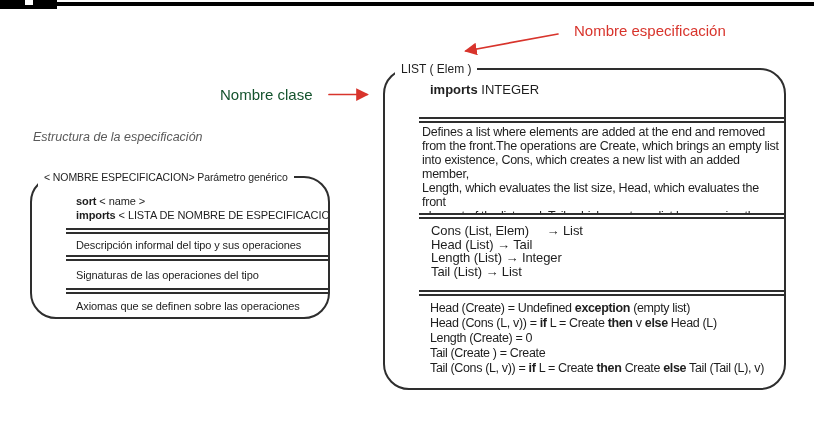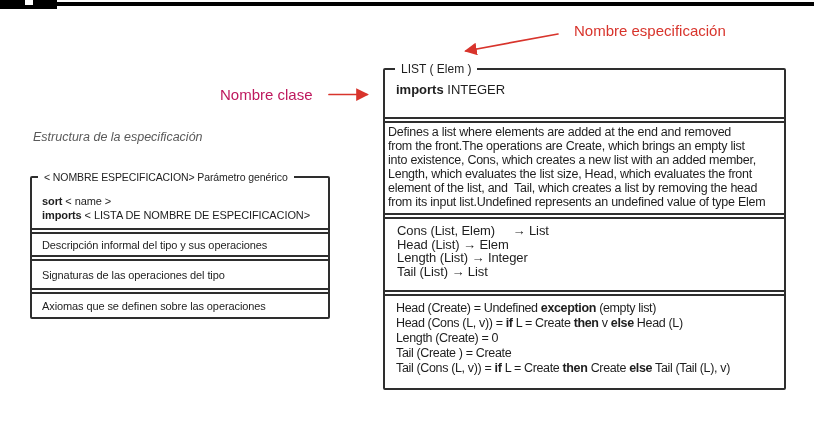--- a/index.html
+++ b/index.html
@@ -15,21 +15,21 @@
   .top-rule  { position:absolute; left:57px; top:2px; width:757px; height:4px; background:#000; }
 
   
   .red-label { position:absolute; font-size:15px; line-height:17px; white-space:nowrap; }
 
   
   .caption { position:absolute; left:33px; top:129px; color:#595959; font-size:12.5px; line-height:16px; }
   .caption .it { font-style:italic; }
 
   
-  .spec-box { position:absolute; border:2px solid #2e2e2e; border-radius:2px; background:#fff; box-sizing:border-box; }
+  .spec-box { position:absolute; border:2px solid #2e2e2e; border-radius:26px; background:#fff; box-sizing:border-box;padding-left:34px; }
   .box-title { position:absolute; top:-9px; background:#fff; padding:0 6px; white-space:nowrap; line-height:17px; }
   .t-generic { left:6px;  font-size:10.5px; letter-spacing:-0.1px; }
   .t-list    { left:10px; font-size:12px; }
   .divider { height:2px; background:#fff; border-top:2px solid #2e2e2e; border-bottom:2px solid #2e2e2e; }
   .sec { overflow:hidden; box-sizing:border-box; }
 
   
   .g-s1 { height:50px; padding:16px 0 0 10px; }
   .g-line { font-size:11px; line-height:14px; white-space:pre; letter-spacing:-0.1px; }
   .g-s2 { height:21px; } .g-s3 { height:27px; } .g-s4 { height:23px; }
@@ -61,21 +61,21 @@
     <defs>
       <marker id="arrh" viewBox="0 0 10 10" refX="8.5" refY="5" markerWidth="7.5" markerHeight="7.5" orient="auto-start-reverse">
         <path d="M0,0 L10,5 L0,10 z" fill="#d8342c"></path>
       </marker>
     </defs>
     <line x1="558" y1="34" x2="466" y2="51" stroke="#d8342c" stroke-width="1.7" stroke-linecap="round" marker-end="url(#arrh)"></line>
     <line x1="329" y1="94.5" x2="367" y2="94.5" stroke="#d8342c" stroke-width="1.7" stroke-linecap="round" marker-end="url(#arrh)"></line>
   </svg>
 
   <div class="red-label" style="left:574px; top:22px; color:#d8342c;">Nombre especificación</div>
-  <div class="red-label" style="left:220px; top:86px; color:#be185d;">Nombre clase</div>
+  <div class="red-label" style="left:220px; top:86px; color:#14532d;">Nombre clase</div>
 
   <div class="caption">
     <div class="it">Estructura de la especificación</div>
   </div>
 
   <div class="spec-box" style="left:30px; top:176px; width:300px; height:143px;">
     <div class="box-title t-generic"><span>&lt; NOMBRE ESPECIFICACION&gt;</span><span> Parámetro genérico</span></div>
     <div class="sec g-s1">
       <div class="g-line"><b>sort</b><span> &lt; name &gt;</span></div>
       <div class="g-line"><b>imports</b><span> &lt; LISTA DE NOMBRE DE ESPECIFICACION&gt;</span></div>
@@ -96,21 +96,21 @@
     <div class="divider"></div>
     <div class="sec l-s2">Defines a list where elements are added at the end and removed
 from the front.The operations are Create, which brings an empty list
 into existence, Cons, which creates a new list with an added member,
 Length, which evaluates the list size, Head, which evaluates the front
 element of the list, and  Tail, which creates a list by removing the head
 from its input list.Undefined represents an undefined value of type Elem</div>
     <div class="divider"></div>
     <div class="sec l-s3">
       <div class="sig">Cons (List, Elem)     → List</div>
-      <div class="sig">Head (List) → Elem</div>
+      <div class="sig">Head (List) → Tail</div>
       <div class="sig">Length (List) → Integer</div>
       <div class="sig">Tail (List) → List</div>
     </div>
     <div class="divider"></div>
     <div class="sec l-s4">
       <div class="ax"><span>Head (Create) = Undefined </span><b>exception</b><span> (empty list)</span></div>
       <div class="ax"><span>Head (Cons (L, v)) = </span><b>if</b><span> L = Create </span><b>then</b><span> v </span><b>else</b><span> Head (L)</span></div>
       <div class="ax"><span>Length (Create) = 0</span></div>
       <div class="ax"><span>Tail (Create ) = Create</span></div>
       <div class="ax"><span>Tail (Cons (L, v)) = </span><b>if</b><span> L = Create </span><b>then</b><span> Create </span><b>else</b><span> Tail (Tail (L), v)</span></div>

